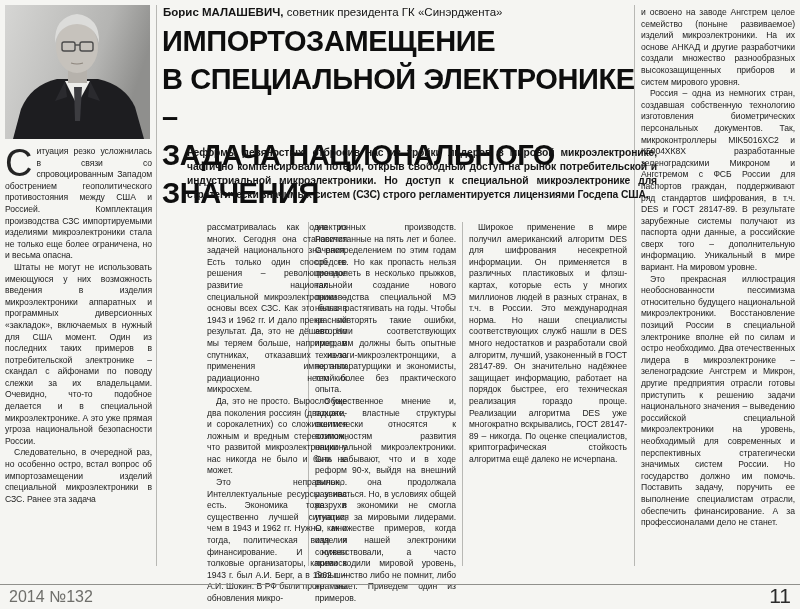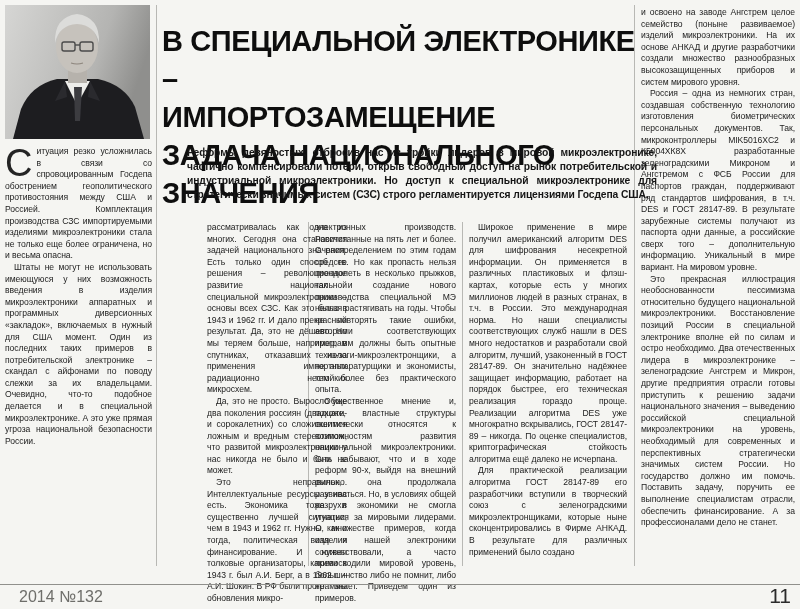--- a/index.html
+++ b/index.html
@@ -35,21 +35,21 @@
   .rail-left{left:5px;top:146px;width:147px;}
   .colA{left:163px;top:222px;width:140px;margin-left:44px;}
   .colB{left:315px;top:222px;width:141px;}
   .colC{left:469px;top:222px;width:158px;}
   .rail-right{left:641px;top:7px;width:154px;}
   .dropcap{
     float:left;font-size:38px;line-height:30px;padding:2px 4px 0 0;color:#242424;font-weight:400;
   }
   
   .footer-rule{position:absolute;left:0;top:584px;width:800px;height:1px;background:#90908c;}
-  .footer-issue{position:absolute;left:19px;top:588px;font-size:16px;color:#6e6e6a;}
+  .footer-issue{position:absolute;left:9px;top:588px;font-size:16px;color:#6e6e6a;}
   .footer-page{position:absolute;right:9px;top:584px;font-size:21px;color:#2b2b2b;}
 </style>
 </head>
 <body>
 
 <div class="page">
 
   <div class="photo">
     <svg width="145" height="134" viewBox="0 0 145 134" xmlns="http://www.w3.org/2000/svg">
       <defs>
@@ -82,48 +82,49 @@
 
       <path d="M66,58 Q72,60 78,58" fill="none" stroke="#8d857d" stroke-width="1.2"></path>
     </svg>
   </div>
 
   <div class="vdiv d1"></div>
   <div class="vdiv d2"></div>
   <div class="vdiv d3"></div>
   <div class="vdiv d4"></div>
 
+  <div class="author"><span class="name">Борис МАЛАШЕВИЧ,</span><span> советник президента ГК «Синэрджента»</span></div>
 
   <div class="title">
+    <div>ИМПОРТОЗАМЕЩЕНИЕ</div>
     <div>В СПЕЦИАЛЬНОЙ ЭЛЕКТРОНИКЕ –</div>
-    <div>ИМПОРТОЗАМЕЩЕНИЕ</div>
     <div>ЗАДАЧА НАЦИОНАЛЬНОГО ЗНАЧЕНИЯ</div>
   </div>
 
   <div class="lede">Реформы девяностых, отбросив нас из тройки лидеров в мировой микроэлектронике, частично компенсировали потери, открыв свободный доступ на рынок потребительской и индустриальной микроэлектроники. Но доступ к специальной микроэлектронике для стратегически значимых систем (СЗС) строго регламентируется лицензиями Госдепа США.</div>
 
   <div class="col rail-left">
-    <p><span class="dropcap">С</span><span>итуация резко усложнилась в связи со спровоцированным Госдепа обострением геополитического противостояния между США и Россией. Комплектация производства СЗС импортируемыми изделиями микроэлектроники стала не только еще более ограничена, но и весьма опасна.</span></p>
+    <p><span class="dropcap">С</span><span>итуация резко усложнилась в связи со спровоцированным Западом обострением геополитического противостояния между США и Россией. Комплектация производства СЗС импортируемыми изделиями микроэлектроники стала не только еще более ограничена, но и весьма опасна.</span></p>
     <p class="ind">Штаты не могут не использовать имеющуюся у них возможность введения в изделия микроэлектроники аппаратных и программных диверсионных «закладок», включаемых в нужный для США момент. Один из последних таких примеров в потребительской электронике – скандал с айфонами по поводу слежки за их владельцами. Очевидно, что-то подобное делается и в специальной микроэлектронике. А это уже прямая угроза национальной безопасности России.</p>
+    <p class="ind">Следовательно, в очередной раз, но особенно остро, встал вопрос об импортозамещении изделий специальной микроэлектроники в СЗС. Ранее эта задача</p>
   </div>
 
   <div class="col colA">
     <p>рассматривалась как одна из многих. Сегодня она становится задачей национального значения. Есть только один способ ее решения – революционное развитие национальной специальной микроэлектроники – основы всех СЗС. Как это было в 1943 и 1962 гг. И дало прекрасный результат. Да, это не дёшево. Но мы теряем больше, например, в спутниках, отказавших из-за применения импортных радиационно нестойких микросхем.</p>
     <p class="ind">Да, это не просто. Выросло уже два поколения россиян (двадцати- и сорокалетних) со сложившимся ложным и вредным стереотипом, что развитой микроэлектроники у нас никогда не было и быть не может.</p>
     <p class="ind">Это неправильно. Интеллектуальные ресурсы у нас есть. Экономика тоже в существенно лучшей ситуации, чем в 1943 и 1962 гг. Нужны, как и тогда, политическая воля и финансирование. И нужны толковые организаторы, какими в 1943 г. был А.И. Берг, а в 1962 г. – А.И. Шокин. В РФ были программы обновления микро-</p>
   </div>
 
   <div class="col colB">
     <p>электронных производств. Рассчитанные на пять лет и более. С распределением по этим годам средств. Но как пропасть нельзя преодолеть в несколько прыжков, так и создание нового производства специальной МЭ нельзя растягивать на годы. Чтобы не повторять такие ошибки, авторами соответствующих программ должны быть опытные технологи-микроэлектронщики, а не аппаратурщики и экономисты, тем более без практического опыта.</p>
     <p class="ind">Общественное мнение и, похоже, властные структуры скептически относятся к возможностям развития национальной микроэлектроники. Они забывают, что и в ходе реформ 90-х, выйдя на внешний рынок, она продолжала развиваться. Но, в условиях общей разрухи экономики не смогла угнаться за мировыми лидерами. О множестве примеров, когда изделия нашей электроники соответствовали, а часто превосходили мировой уровень, большинство либо не помнит, либо не знает. Приведем один из примеров.</p>
   </div>
 
   <div class="col colC">
     <p class="ind">Широкое применение в мире получил американский алгоритм DES для шифрования несекретной информации. Он применяется в различных пластиковых и флэш-картах, которые есть у многих миллионов людей в разных странах, в т.ч. в России. Это международная норма. Но наши специалисты соответствующих служб нашли в DES много недостатков и разработали свой алгоритм, лучший, узаконенный в ГОСТ 28147-89. Он значительно надёжнее защищает информацию, работает на порядок быстрее, его техническая реализация гораздо проще. Реализации алгоритма DES уже многократно вскрывались, ГОСТ 28147-89 – никогда. По оценке специалистов, криптографическая стойкость алгоритма ещё далеко не исчерпана.</p>
-    <p class="ind">Для практической реализации алгоритма ГОСТ 28147-89 его разработчики вступили в творческий союз с зеленоградскими микроэлектронщиками, которые ныне сконцентрировались в Фирме АНКАД. В результате для различных применений было создано</p>
   </div>
 
   <div class="col rail-right">
     <p>и освоено на заводе Ангстрем целое семейство (поныне развиваемое) изделий микроэлектроники. На их основе АНКАД и другие разработчики создали множество разнообразных высокозащищенных приборов и систем мирового уровня.</p>
     <p class="ind">Россия – одна из немногих стран, создавшая собственную технологию изготовления биометрических персональных документов. Так, микроконтроллеры MIK5016XC2 и К5004ХК8Х разработанные зеленоградскими Микроном и Ангстремом с ФСБ России для паспортов граждан, поддерживают ряд стандартов шифрования, в т.ч. DES и ГОСТ 28147-89. В результате зарубежные системы получают из паспорта одни данные, а российские сверх того – дополнительную информацию. Уникальный в мире вариант. На мировом уровне.</p>
     <p class="ind">Это прекрасная иллюстрация необоснованности пессимизма относительно будущего национальной микроэлектроники. Восстановление позиций России в специальной электронике вполне ей по силам и остро необходимо. Два отечественных лидера в микроэлектронике – зеленоградские Ангстрем и Микрон, другие предприятия отрасли готовы приступить к решению задачи национального значения – выведению российской специальной микроэлектроники на уровень, необходимый для современных и перспективных стратегически значимых систем России. Но государство должно им помочь. Поставить задачу, поручить ее выполнение специалистам отрасли, обеспечить финансирование. А за профессионалами дело не станет.</p>
   </div>
 
   <div class="footer-rule"></div>
   <div class="footer-issue">2014 №132</div>

